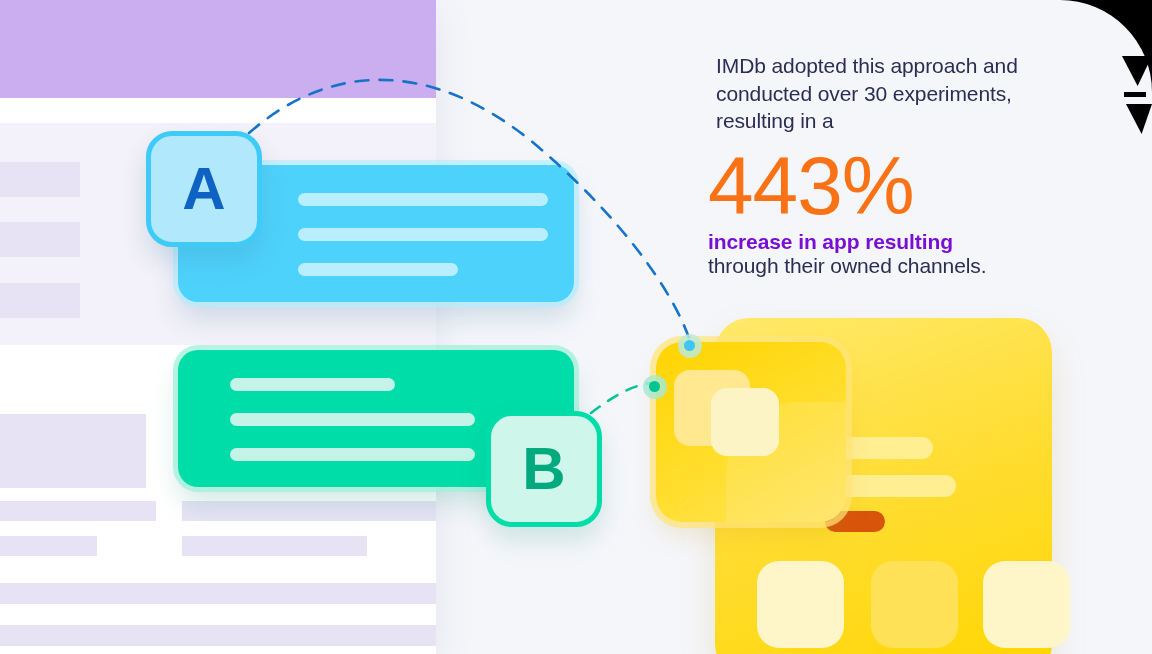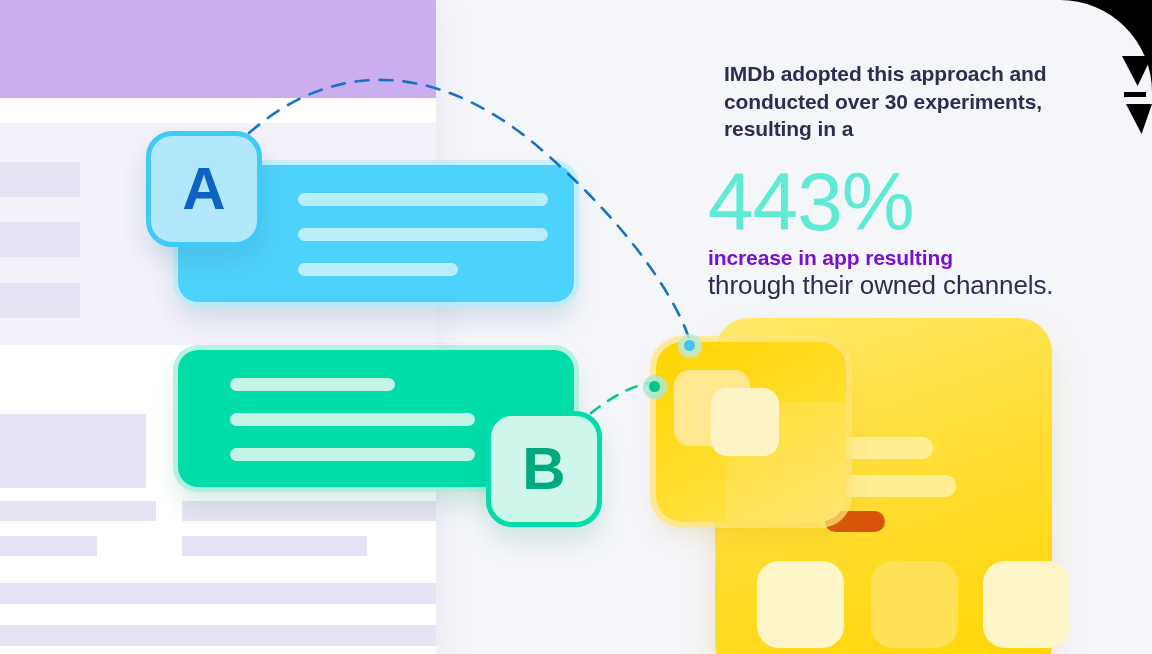--- a/index.html
+++ b/index.html
@@ -153,45 +153,45 @@
   .dot-halo{width:24px;height:24px;}
   .dot-core{width:11px;height:11px;}
 
   
   .copy{
     position:absolute;
     left:708px;top:44px;
     width:384px;
   }
   .copy .lede{
-    margin:16px;
+    margin:8px;
     font-size:21px;
     line-height:1.32;
     color:#2B2D52;
-    font-weight:700;
+    font-weight:400;
     letter-spacing:-.1px;
   }
   .copy .stat{
     margin:2px 0 0 0;
     font-size:82px;
     line-height:1.04;
-    color:#5eead4;
+    color:#f97316;
     font-weight:400;
     letter-spacing:-1px;
   }
   .copy .sub-strong{
     margin:2px 0 0 0;
     font-size:21px;
     color:#7A0FD4;
     font-weight:700;
     letter-spacing:-.1px;
   }
   .copy .sub{
     margin:0;
-    font-size:26px;
+    font-size:21px;
     color:#2B2D52;
     font-weight:500;
     letter-spacing:-.1px;
   }
   svg.connector{position:absolute;left:0;top:0;width:1152px;height:654px;overflow:visible;pointer-events:none;}
 </style>
 </head>
 <body>
 
 <div id="stage">

